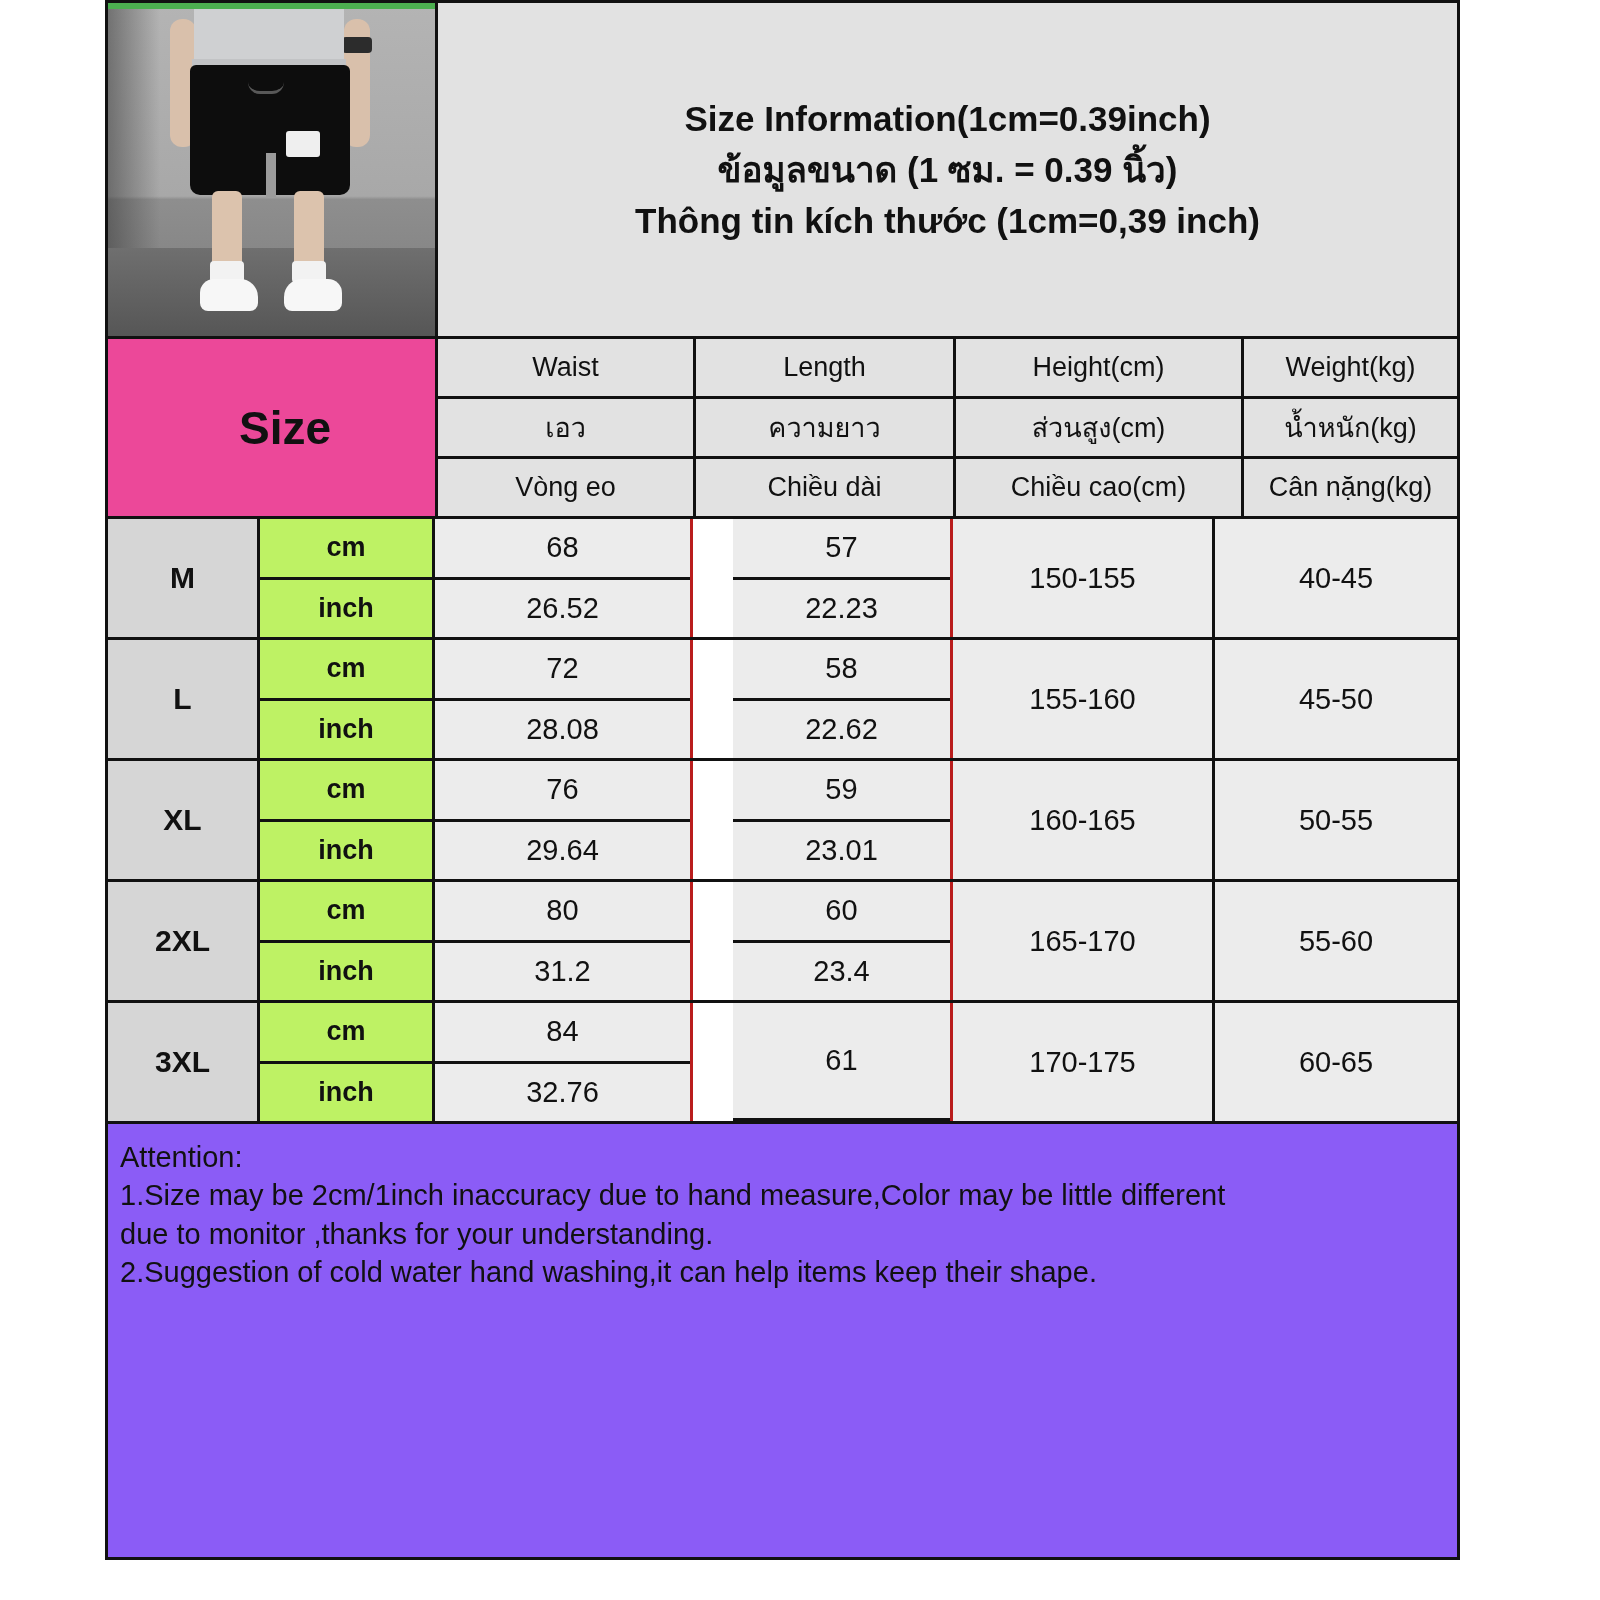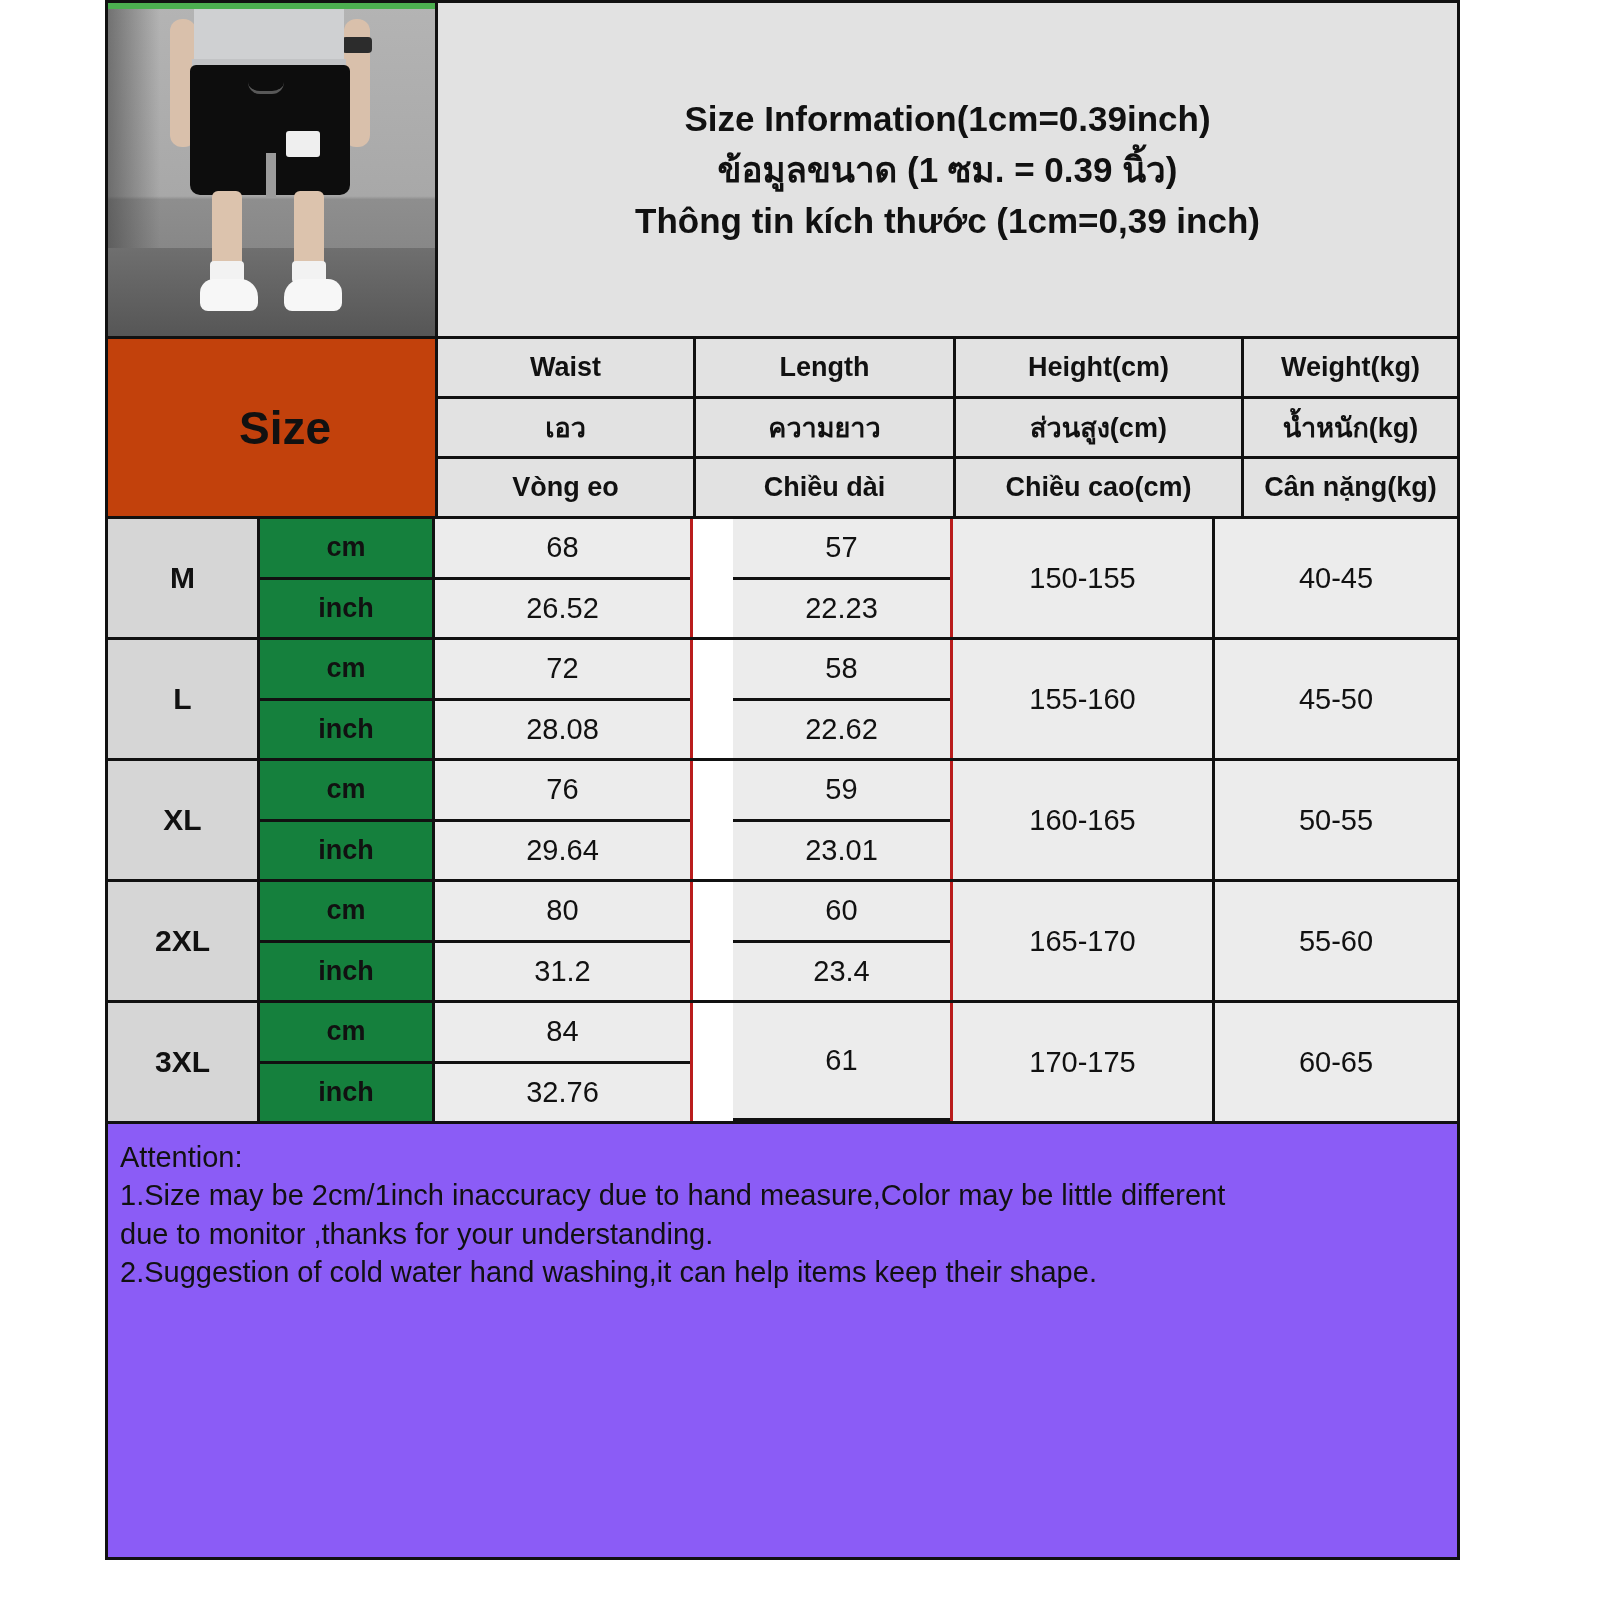--- a/index.html
+++ b/index.html
@@ -230,21 +230,21 @@
   .hdr-block {
     display: flex;
     border-bottom: 3px solid #111;
     box-sizing: border-box;
     height: 180px;
   }
   .hdr-size-cell {
     width: 330px;
     border-right: 3px solid #111;
     box-sizing: border-box;
-    background: #c2410c;
+    background: #ec4899;
     display: flex;
     align-items: center;
     justify-content: center;
     font-weight: bold;
     font-size: 46px;
     color: #111;
     padding-left: 27px;
   }
   .hdr-cols {
     flex: 1;
@@ -257,21 +257,21 @@
     box-sizing: border-box;
   }
   .hdr-row.div {
     border-bottom: 3px solid #111;
   }
   .hdr-cell {
     box-sizing: border-box;
     display: flex;
     align-items: center;
     justify-content: center;
-    font-weight: bold;
+    font-weight: normal;
     font-size: 27px;
     color: #111;
     background: #e2e2e2;
     border-right: 3px solid #111;
     white-space: nowrap;
   }
   .hdr-cell:last-child { border-right: none; }
   .c-waist  { width: 258px; }
   .c-length { width: 260px; }
   .c-height { width: 288px; }
@@ -302,21 +302,21 @@
   }
   .unit-col {
     width: 175px;
     border-right: 3px solid #111;
     box-sizing: border-box;
     display: flex;
     flex-direction: column;
   }
   .unit-cell {
     flex: 1;
-    background: #15803d;
+    background: #bef264;
     display: flex;
     align-items: center;
     justify-content: center;
     font-weight: bold;
     font-size: 27px;
     box-sizing: border-box;
   }
   .unit-cell.top { border-bottom: 3px solid #111; }
 
   .wl-col {

